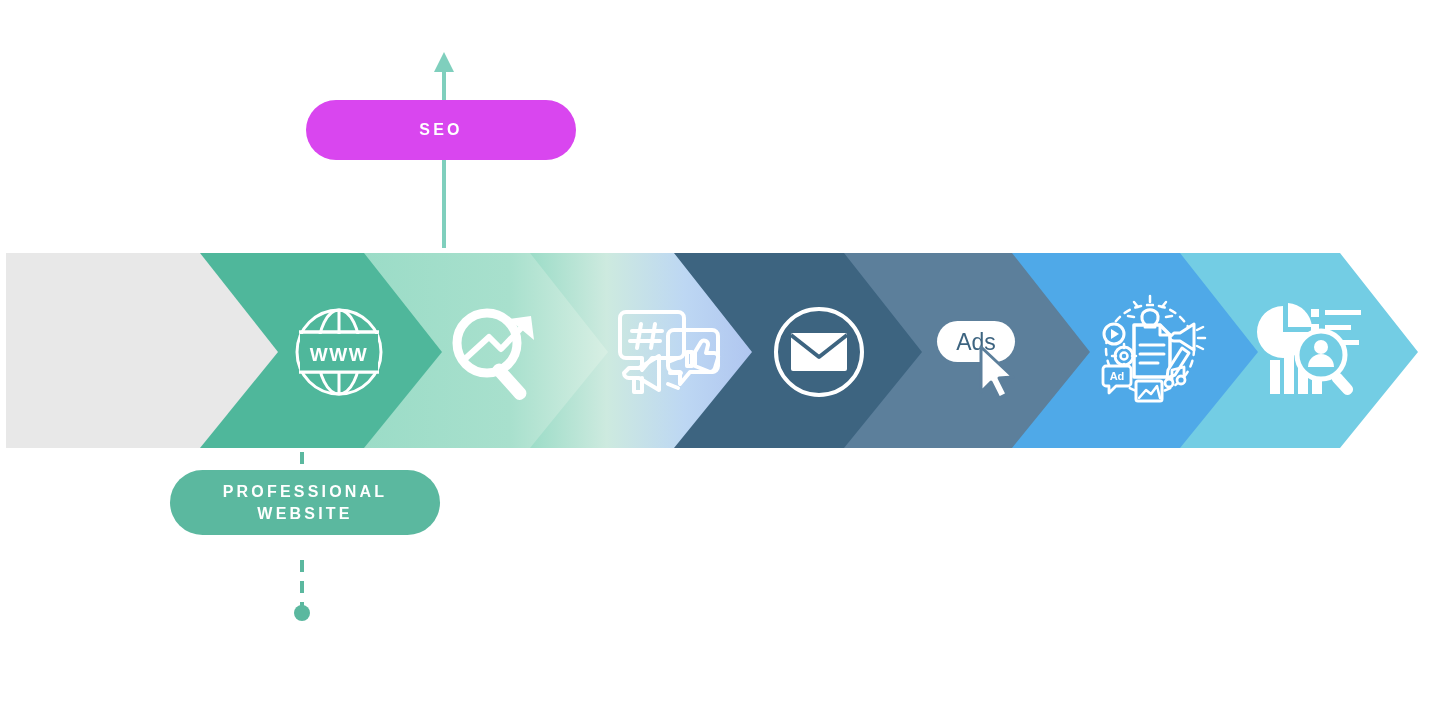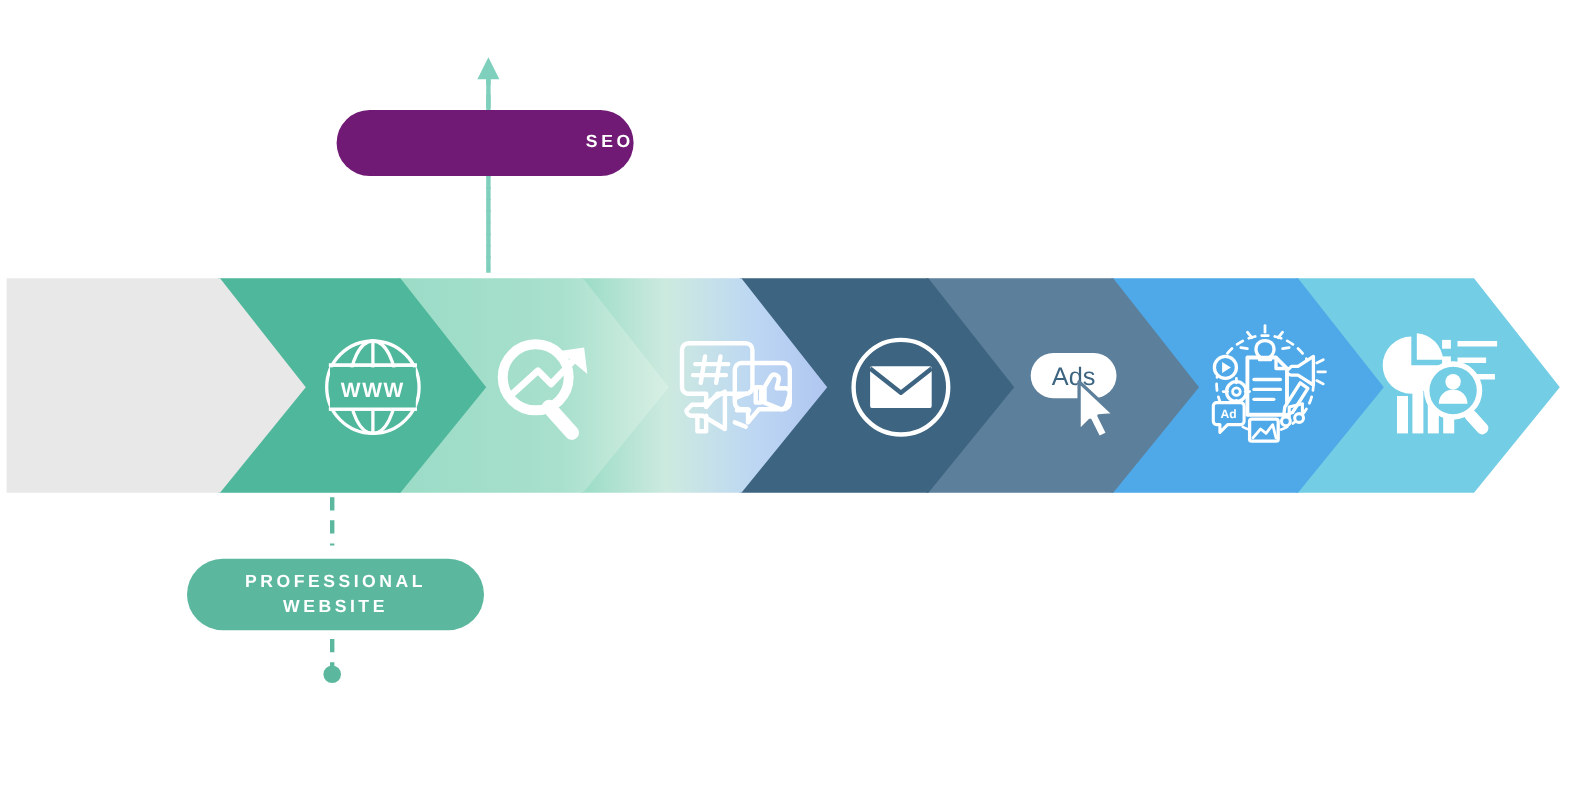--- a/index.html
+++ b/index.html
@@ -45,21 +45,21 @@
   #seo-pill {
     left: 306px;
     top: 100px;
     width: 270px;
     height: 60px;
     border-radius: 30px;
     font-size: 16px;
   }
   #website-pill {
     left: 170px;
-    top: 508px;
+    top: 470px;
     width: 270px;
     height: 65px;
     border-radius: 33px;
     font-size: 16px;
     padding: 0 18px;
   }
   .pill-text { display: block; }
 </style>
 </head>
 <body>
@@ -246,21 +246,21 @@
 
     <g>
       <line x1="302" y1="452" x2="302" y2="496" stroke="#5bb89f" stroke-width="4" stroke-dasharray="12 9"></line>
       <line x1="302" y1="560" x2="302" y2="606" stroke="#5bb89f" stroke-width="4" stroke-dasharray="12 9"></line>
     </g>
     <g>
       <circle cx="302" cy="613" r="8" fill="#5bb89f"></circle>
     </g>
   </svg>
 
-  <div class="pill-label" id="seo-pill" style="background:#701a75;justify-content:flex-end;">
+  <div class="pill-label" id="seo-pill" style="background:#d946ef;">
     <span class="pill-text">SEO</span>
   </div>
 
   <div class="pill-label" id="website-pill" style="background:#5bb89f;">
     <span>
       <span class="pill-text">PROFESSIONAL</span>
       <span class="pill-text">WEBSITE</span>
     </span>
   </div>
 

